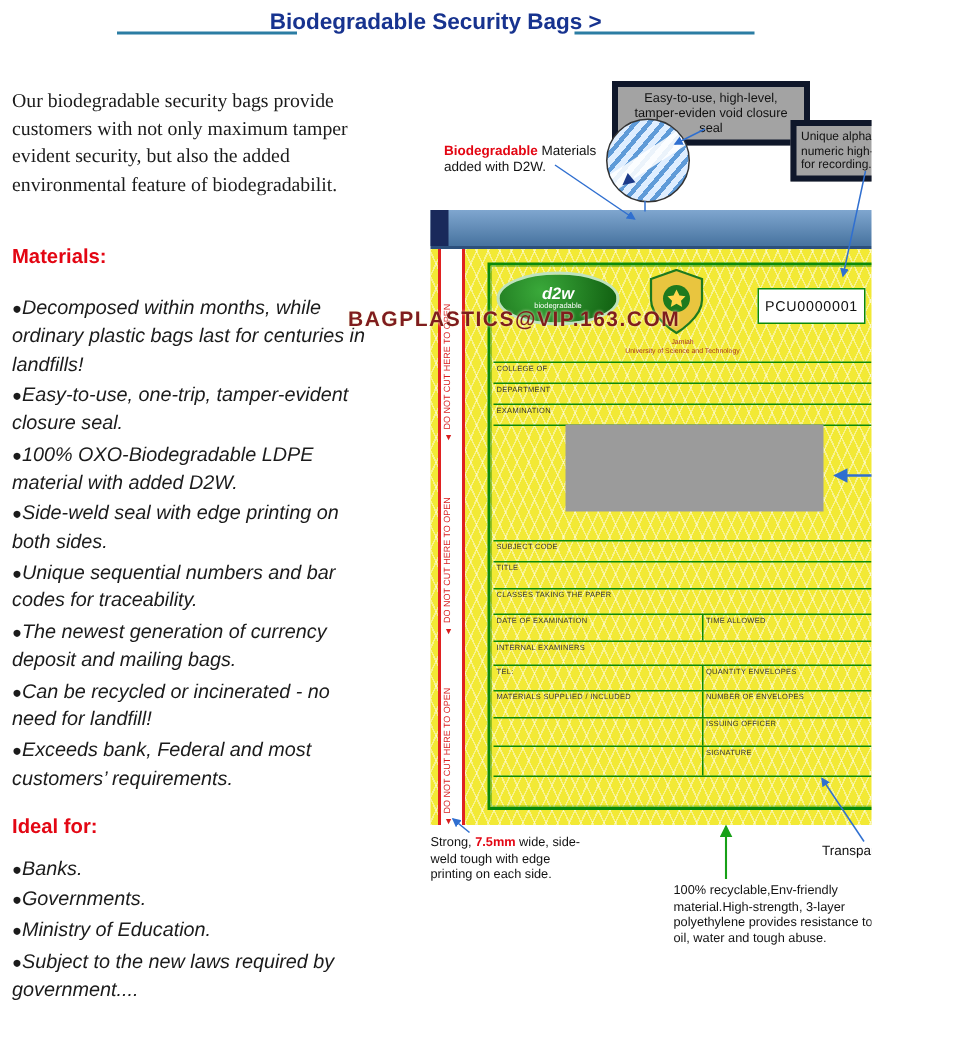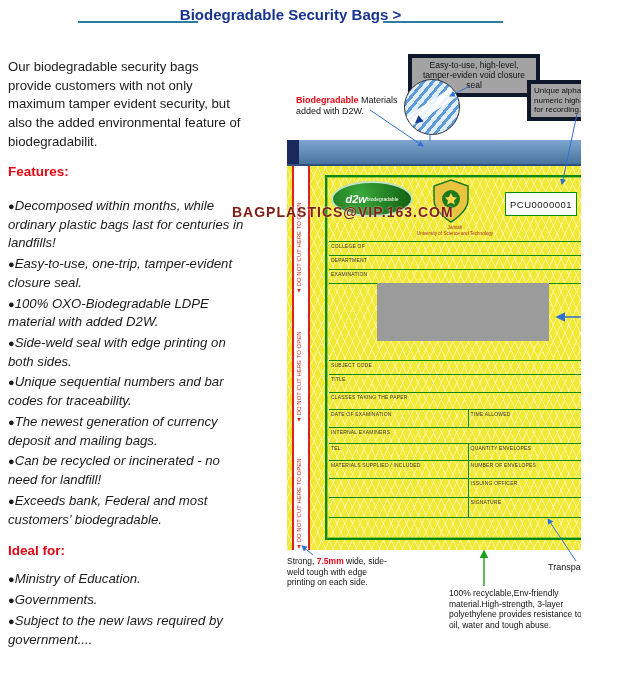--- a/index.html
+++ b/index.html
@@ -8,21 +8,21 @@
 
   
   .header{position:absolute;top:6px;left:0;right:0;height:26px;text-align:center;}
   .rule{position:absolute;top:15px;width:120px;height:2px;background:#2b7da3;}
   .rule-left{left:78px;}
   .rule-right{right:78px;}
   .title{display:inline-block;margin:0;font-size:15px;font-weight:bold;color:#17338f;}
 
   
   .left-col{position:absolute;left:8px;top:58px;width:237px;font-size:13.2px;line-height:1.42;}
-  .intro{margin:0 0 10px 0;}
+  .intro{margin:0 0 28px 0;font-family:Liberation Serif, serif;}
   .h-red{color:#e30613;font-weight:bold;font-size:13.5px;margin:0 0 16px 0;}
   .h-red.tight{margin-bottom:10px;}
   ul.plain{list-style:none;margin:0 0 12px 0;padding:0;font-style:italic;}
   ul.plain li{margin:0 0 2px 0;}
   ul.plain li::before{content:"\25CF";font-size:11px;}
   .ideal-list li{margin-bottom:3px;}
 
   
   .diagram{position:absolute;inset:0;font-size:8.5px;color:#111;}
   .callout-box{position:absolute;background:#a3a3a3;border:4px solid #0f172a;padding:2px 3px;line-height:1.2;z-index:20;}
@@ -58,21 +58,21 @@
   .edge-right{position:absolute;right:6px;top:8px;bottom:12px;width:10px;}
   .edge-marks{position:absolute;left:623px;top:185px;height:352px;width:8px;z-index:6;
     display:flex;flex-direction:column;justify-content:space-between;}
   .edge-marks span{display:block;width:6px;height:2px;background:#333;}
 
   
   .form{position:absolute;left:38px;top:9px;width:256px;height:361px;
     border:2px solid #0a8a0a;box-shadow:inset 0 0 0 1px rgba(10,138,10,.4);}
   .logo{position:absolute;left:4px;top:4px;width:78px;height:32px;border-radius:50%;
     background:radial-gradient(circle at 35% 35%,#3aa93a,#0f5c0f);border:2px solid #bfe3bf;
-    color:#fff;display:flex;flex-direction:row;align-items:center;justify-content:center;line-height:1;}
+    color:#fff;display:flex;flex-direction:column;align-items:center;justify-content:center;line-height:1;}
   .logo-d2w{font-size:11px;font-weight:bold;font-style:italic;}
   .logo-sub{font-size:5px;}
   .crest{position:absolute;left:104px;top:2px;width:40px;height:44px;}
   .crest-text{position:absolute;left:58px;top:48px;width:140px;text-align:center;
     font-size:4.6px;color:#a33322;line-height:1.2;}
   .crest-text span{display:block;}
   .serial{position:absolute;right:6px;top:15px;width:70px;height:22px;background:#fff;
     border:1px solid #0a8a0a;font-size:9.5px;color:#111;letter-spacing:.5px;
     display:flex;align-items:center;justify-content:center;}
   .rows{position:absolute;left:2px;right:2px;top:64px;border-top:1px solid #0a8a0a;}
@@ -107,36 +107,37 @@
 
   <div class="header">
     <span class="rule rule-left"></span>
     <h1 class="title">Biodegradable Security Bags &gt;</h1>
     <span class="rule rule-right"></span>
   </div>
 
   <div class="left-col">
     <p class="intro">Our biodegradable security bags provide customers with not only maximum tamper evident security, but also the added environmental feature of biodegradabilit.</p>
 
-    <div class="h-red">Features:</div>
+    <div class="h-red">Materials:</div>
     <ul class="plain features-list">
       <li>Decomposed within months, while ordinary plastic bags last for centuries in landfills!</li>
       <li>Easy-to-use, one-trip, tamper-evident closure seal.</li>
       <li>100% OXO-Biodegradable LDPE material with added D2W.</li>
       <li>Side-weld seal with edge printing on both sides.</li>
       <li>Unique sequential numbers and bar codes for traceability.</li>
       <li>The newest generation of currency deposit and mailing bags.</li>
       <li>Can be recycled or incinerated - no need for landfill!</li>
-      <li>Exceeds bank, Federal and most customers’ biodegradable.</li>
+      <li>Exceeds bank, Federal and most customers’ requirements.</li>
     </ul>
 
     <div class="h-red tight">Ideal for:</div>
     <ul class="plain ideal-list">
+      <li>Banks.</li>
+      <li>Governments.</li>
       <li>Ministry of Education.</li>
-      <li>Governments.</li>
       <li>Subject to the new laws required by government....</li>
     </ul>
   </div>
 
   <div class="diagram">
 
     <div class="callout-box co-closure">Easy-to-use, high-level, tamper-eviden void closure seal</div>
 
     <div class="seal-circle">
       <span class="seal-band"></span>

